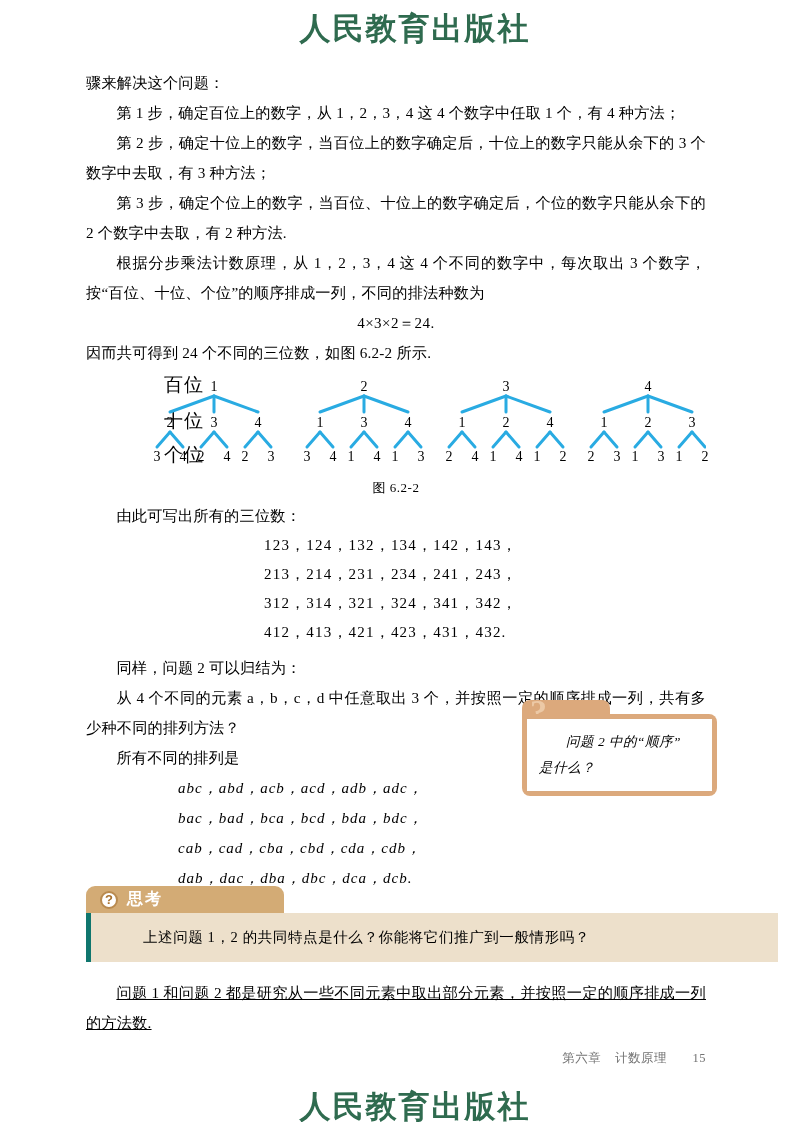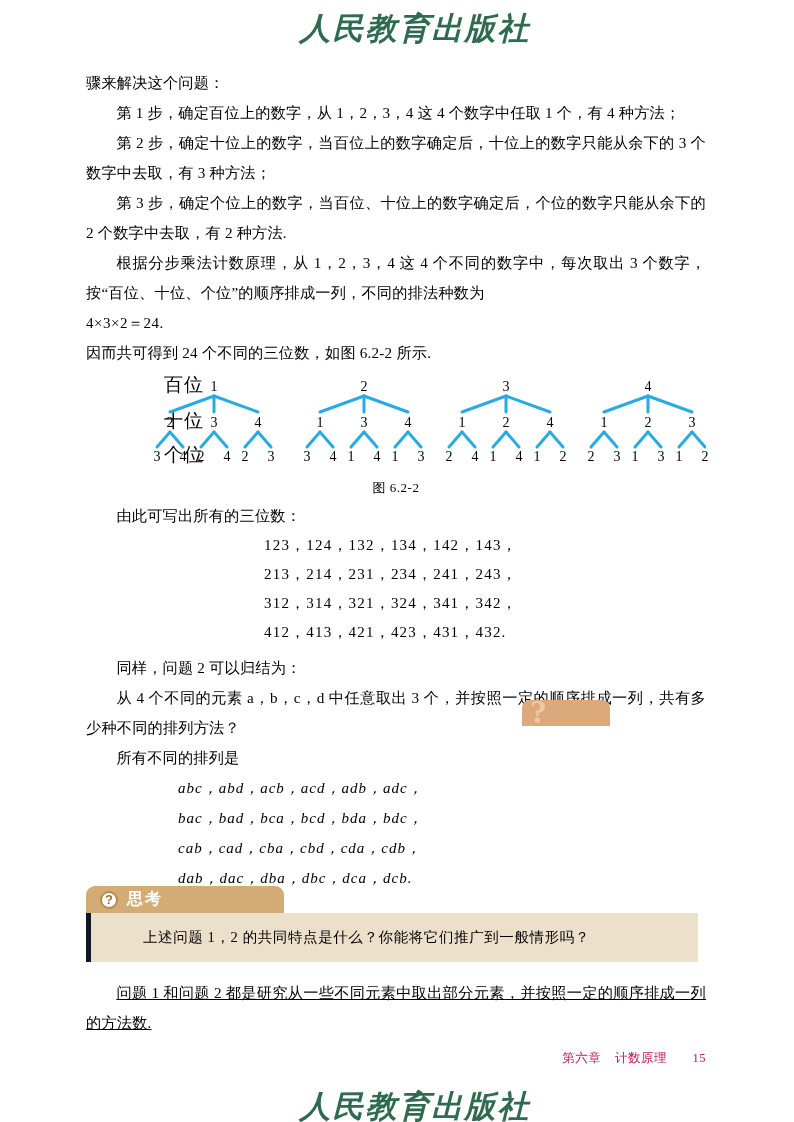--- a/index.html
+++ b/index.html
@@ -15,21 +15,20 @@
   }
 
   
   .brand-logo {
     position: absolute;
     left: 0; right: 0;
     text-align: center;
     color: #2f6b4f;
     font-family: "Liberation Serif", "DejaVu Serif", serif;
     font-weight: bold;
-    font-style: italic;
     font-size: 31px;
     letter-spacing: 2px;
     user-select: none;
     padding-left: 36px;
   }
   .brand-top { top: 8px; }
   .brand-bottom { top: 1086px; }
 
   
   .page-col {
@@ -43,21 +42,21 @@
     margin: 0 0 0 0;
     font-size: 15.2px;
     line-height: 30px;
     text-align: justify;
     text-justify: inter-ideograph;
     letter-spacing: 0.2px;
   }
   p.indent { text-indent: 2em; }
 
   .centered-eq {
-    text-align: left;
+    text-align: center;
     font-size: 15px;
     line-height: 30px;
     margin: 0;
     letter-spacing: 0.5px;
   }
 
   
   .tree-wrap {
     position: relative;
     width: 620px;
@@ -196,41 +195,41 @@
   .think-label {
     font-size: 16px;
     font-weight: bold;
     color: #ffffff;
     letter-spacing: 2px;
     font-family: "Liberation Serif", "DejaVu Serif", serif;
   }
   .think-body {
     position: absolute;
     left: 0; top: 27px;
-    width: 612px; height: 49px;
+    width: 692px; height: 49px;
     background: #ede0cb;
-    border-left: 5px solid #0f172a;
+    border-left: 5px solid #0f766e;
   }
   .think-text {
     font-size: 14.5px;
     line-height: 49px;
     padding-left: 52px;
     letter-spacing: 0.6px;
   }
 
   
   .page-footer {
     position: absolute;
     left: 0; right: 0;
     top: 1050px;
     text-align: right;
     padding-right: 88px;
     font-size: 12.5px;
     letter-spacing: 0.5px;
-    color: #be185d;
+    color: #737373;
   }
   .page-footer .chap { margin-right: 10px; }
   .page-footer .topic { margin-right: 22px; }
 </style>
 </head>
 <body>
 
 <div class="brand-logo brand-top">人民教育出版社</div>
 
 <div class="page-col">
@@ -352,20 +351,26 @@
 
   <p class="para" style="margin-top:4px;">不同的排列方法种数为</p>
   <p class="centered-eq">4×3×2＝24.</p>
 
 </div>
 
 <div class="note-box">
   <div class="note-tab">
     <div class="note-tab-q">?</div>
   </div>
+  <div class="note-body">
+    <div class="note-inner">
+      <div class="note-text"><span class="ind"></span><span>问题 2 中的“顺序”</span></div>
+      <div class="note-text">是什么？</div>
+    </div>
+  </div>
 </div>
 
 <div class="think-box">
   <div class="think-tab">
     <div class="think-icon">?</div>
     <div class="think-label">思考</div>
   </div>
   <div class="think-body">
     <div class="think-text">上述问题 1，2 的共同特点是什么？你能将它们推广到一般情形吗？</div>
   </div>

